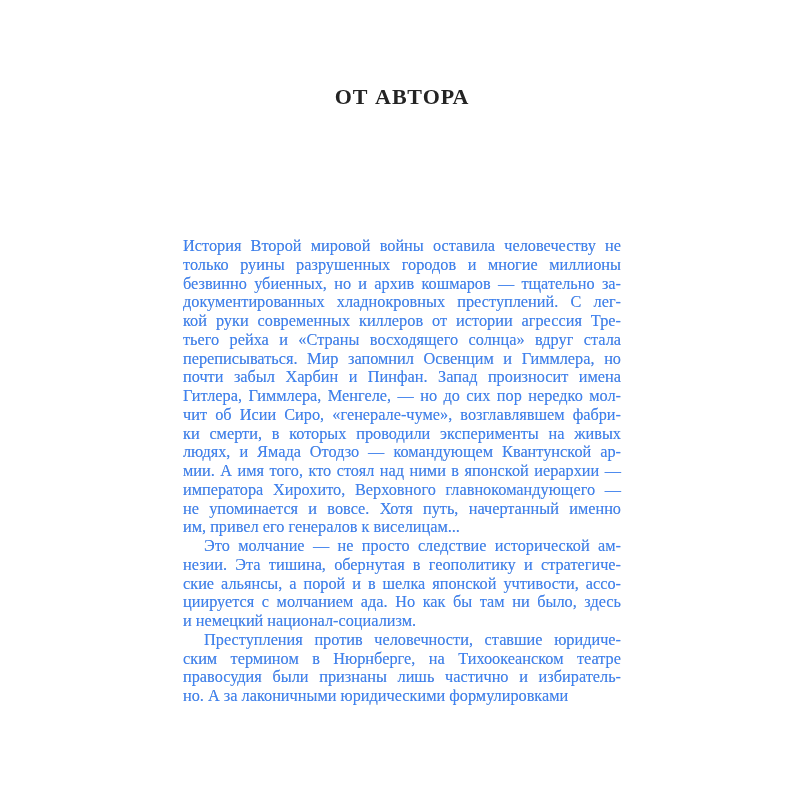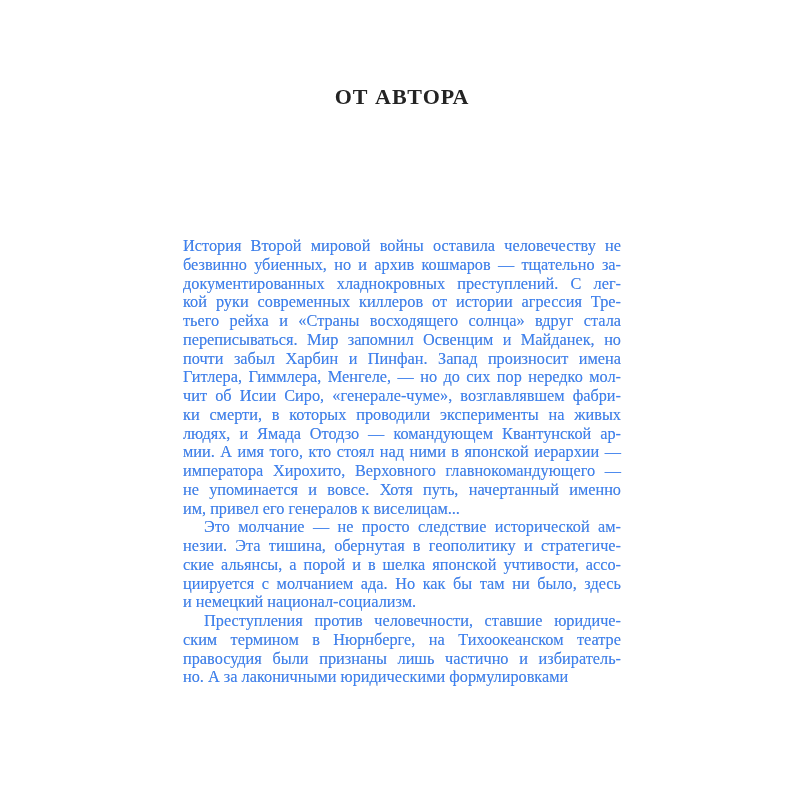--- a/index.html
+++ b/index.html
@@ -56,25 +56,26 @@
   }
 </style>
 </head>
 <body>
 
 <div class="page">
   <div class="column">
     <h1 class="title">ОТ АВТОРА</h1>
     <div class="body">
         <div class="line">История Второй мировой войны оставила человечеству не</div>
+        <div class="line">только руины разрушенных городов и многие миллионы</div>
         <div class="line">безвинно убиенных, но и архив кошмаров — тщательно за-</div>
         <div class="line">документированных хладнокровных преступлений. С лег-</div>
         <div class="line">кой руки современных киллеров от истории агрессия Тре-</div>
         <div class="line">тьего рейха и «Страны восходящего солнца» вдруг стала</div>
-        <div class="line">переписываться. Мир запомнил Освенцим и Майданек, но</div>
+        <div class="line">переписываться. Мир запомнил Освенцим и Гиммлера, но</div>
         <div class="line">почти забыл Харбин и Пинфан. Запад произносит имена</div>
         <div class="line">Гитлера, Гиммлера, Менгеле, — но до сих пор нередко мол-</div>
         <div class="line">чит об Исии Сиро, «генерале-чуме», возглавлявшем фабри-</div>
         <div class="line">ки смерти, в которых проводили эксперименты на живых</div>
         <div class="line">людях, и Ямада Отодзо — командующем Квантунской ар-</div>
         <div class="line">мии. А имя того, кто стоял над ними в японской иерархии —</div>
         <div class="line">императора Хирохито, Верховного главнокомандующего —</div>
         <div class="line">не упоминается и вовсе. Хотя путь, начертанный именно</div>
         <div class="line last">им, привел его генералов к виселицам...</div>
         <div class="line indent">Это молчание — не просто следствие исторической ам-</div>

